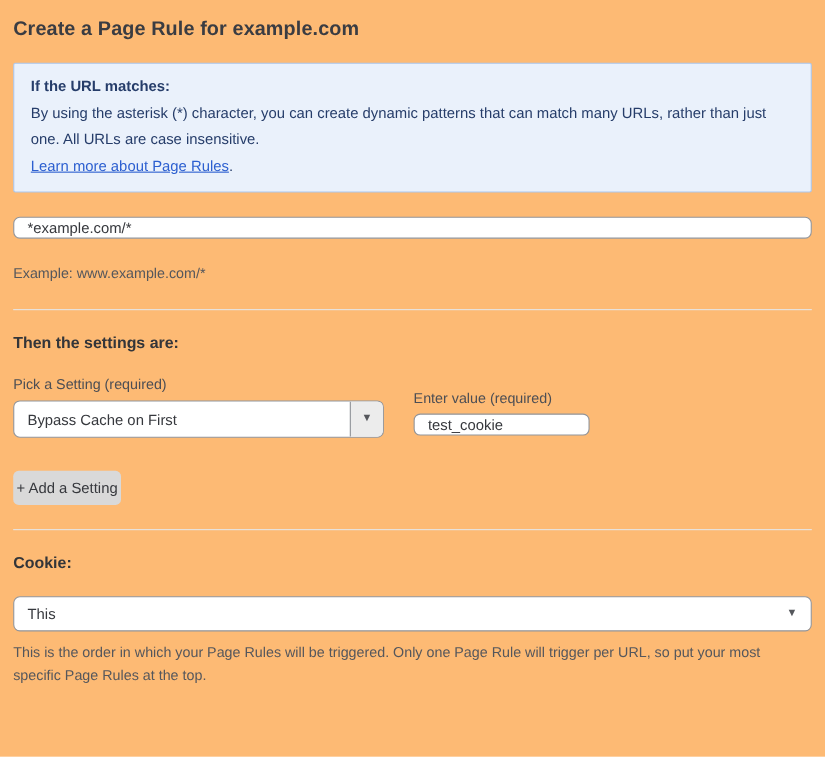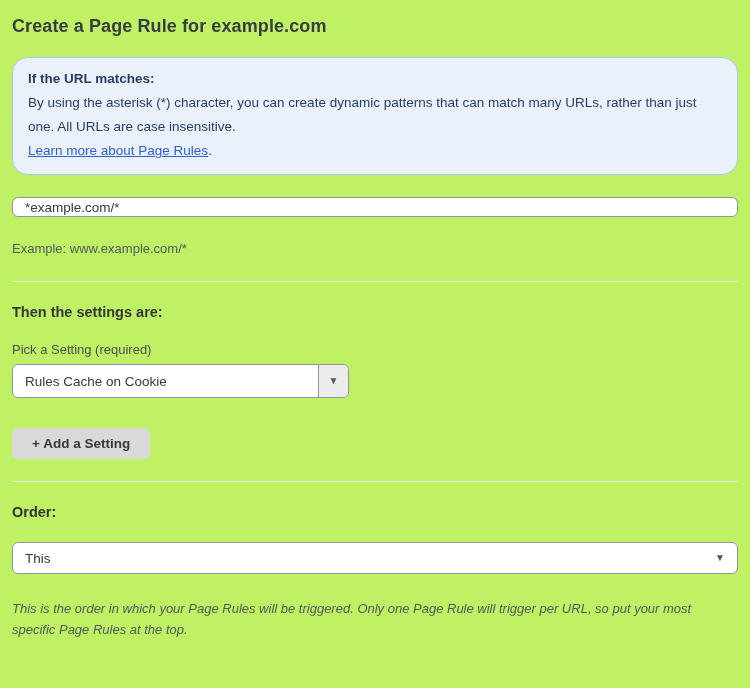--- a/index.html
+++ b/index.html
@@ -6,37 +6,37 @@
   html, body {
     width: 750px;
     background: #ffffff;
     font-family: "Liberation Sans", "DejaVu Sans", sans-serif;
     color: #3c3e44;
   }
   .page {
     width: 750px;
     height: 688px;
     padding: 14px 12px 12px 12px;
-    background: #bef264;
+    background: #fdba74;
   }
 
   
   .page-title {
     font-size: 18px;
     font-weight: bold;
     color: #3a3c42;
     letter-spacing: 0.1px;
     margin: 2px 0 20px 0;
   }
 
   
   .info-box {
     background: #eaf1fb;
     border: 1px solid #abc7ee;
-    border-radius: 16px;
+    border-radius: 2px;
     padding: 9px 15px 11px 15px;
     color: #263d6a;
     font-size: 13.5px;
     line-height: 24px;
     margin-bottom: 22px;
   }
   .info-box .info-heading {
     font-weight: bold;
   }
   .info-box a.info-link {
@@ -151,33 +151,32 @@
   .btn {
     display: inline-flex;
     align-items: center;
     justify-content: center;
     height: 31px;
     border: none;
     border-radius: 5px;
     font-size: 13.5px;
     font-family: inherit;
     cursor: pointer;
-    padding: 0 20px;
-    font-weight: bold;
+    padding: 0 3px;
   }
   .btn-grey {
     background: #d9d9d9;
     color: #36383d;
   }
   .add-setting-btn {
     margin-top: 30px;
   }
 
   .url-section { margin-bottom: 0; }
-  .order-help { margin-top: 24px; max-width: 700px; font-style: italic; }
+  .order-help { margin-top: 8px; max-width: 700px; }
 </style>
 </head>
 <body>
 
 <div class="page">
 
   <h1 class="page-title">Create a Page Rule for example.com</h1>
 
   <div class="info-box">
     <div class="info-heading">If the URL matches:</div>
@@ -192,36 +191,40 @@
 
   <hr class="divider">
 
   <div class="settings-section">
     <div class="section-heading">Then the settings are:</div>
 
     <div class="settings-row">
       <div class="setting-col">
         <div class="field-label">Pick a Setting (required)</div>
         <div class="select-compound">
-          <div class="select-value">Rules Cache on Cookie</div>
+          <div class="select-value">Bypass Cache on First</div>
           <div class="select-arrow-btn">
             <span class="caret-down">▼</span>
           </div>
         </div>
       </div>
 
+      <div class="value-col">
+        <div class="field-label">Enter value (required)</div>
+        <input class="text-input" type="text" value="test_cookie" style="">
+      </div>
     </div>
 
     <button class="btn btn-grey add-setting-btn">+ Add a Setting</button>
   </div>
 
   <hr class="divider">
 
   <div class="order-section">
-    <div class="section-heading">Order:</div>
+    <div class="section-heading">Cookie:</div>
     <div class="select-plain">
       <span>This</span>
       <span class="caret-down">▼</span>
     </div>
     <div class="help-text order-help">This is the order in which your Page Rules will be triggered. Only one Page Rule will trigger per URL, so put your most specific Page Rules at the top.</div>
   </div>
 
 </div>
 
 </body></html>

